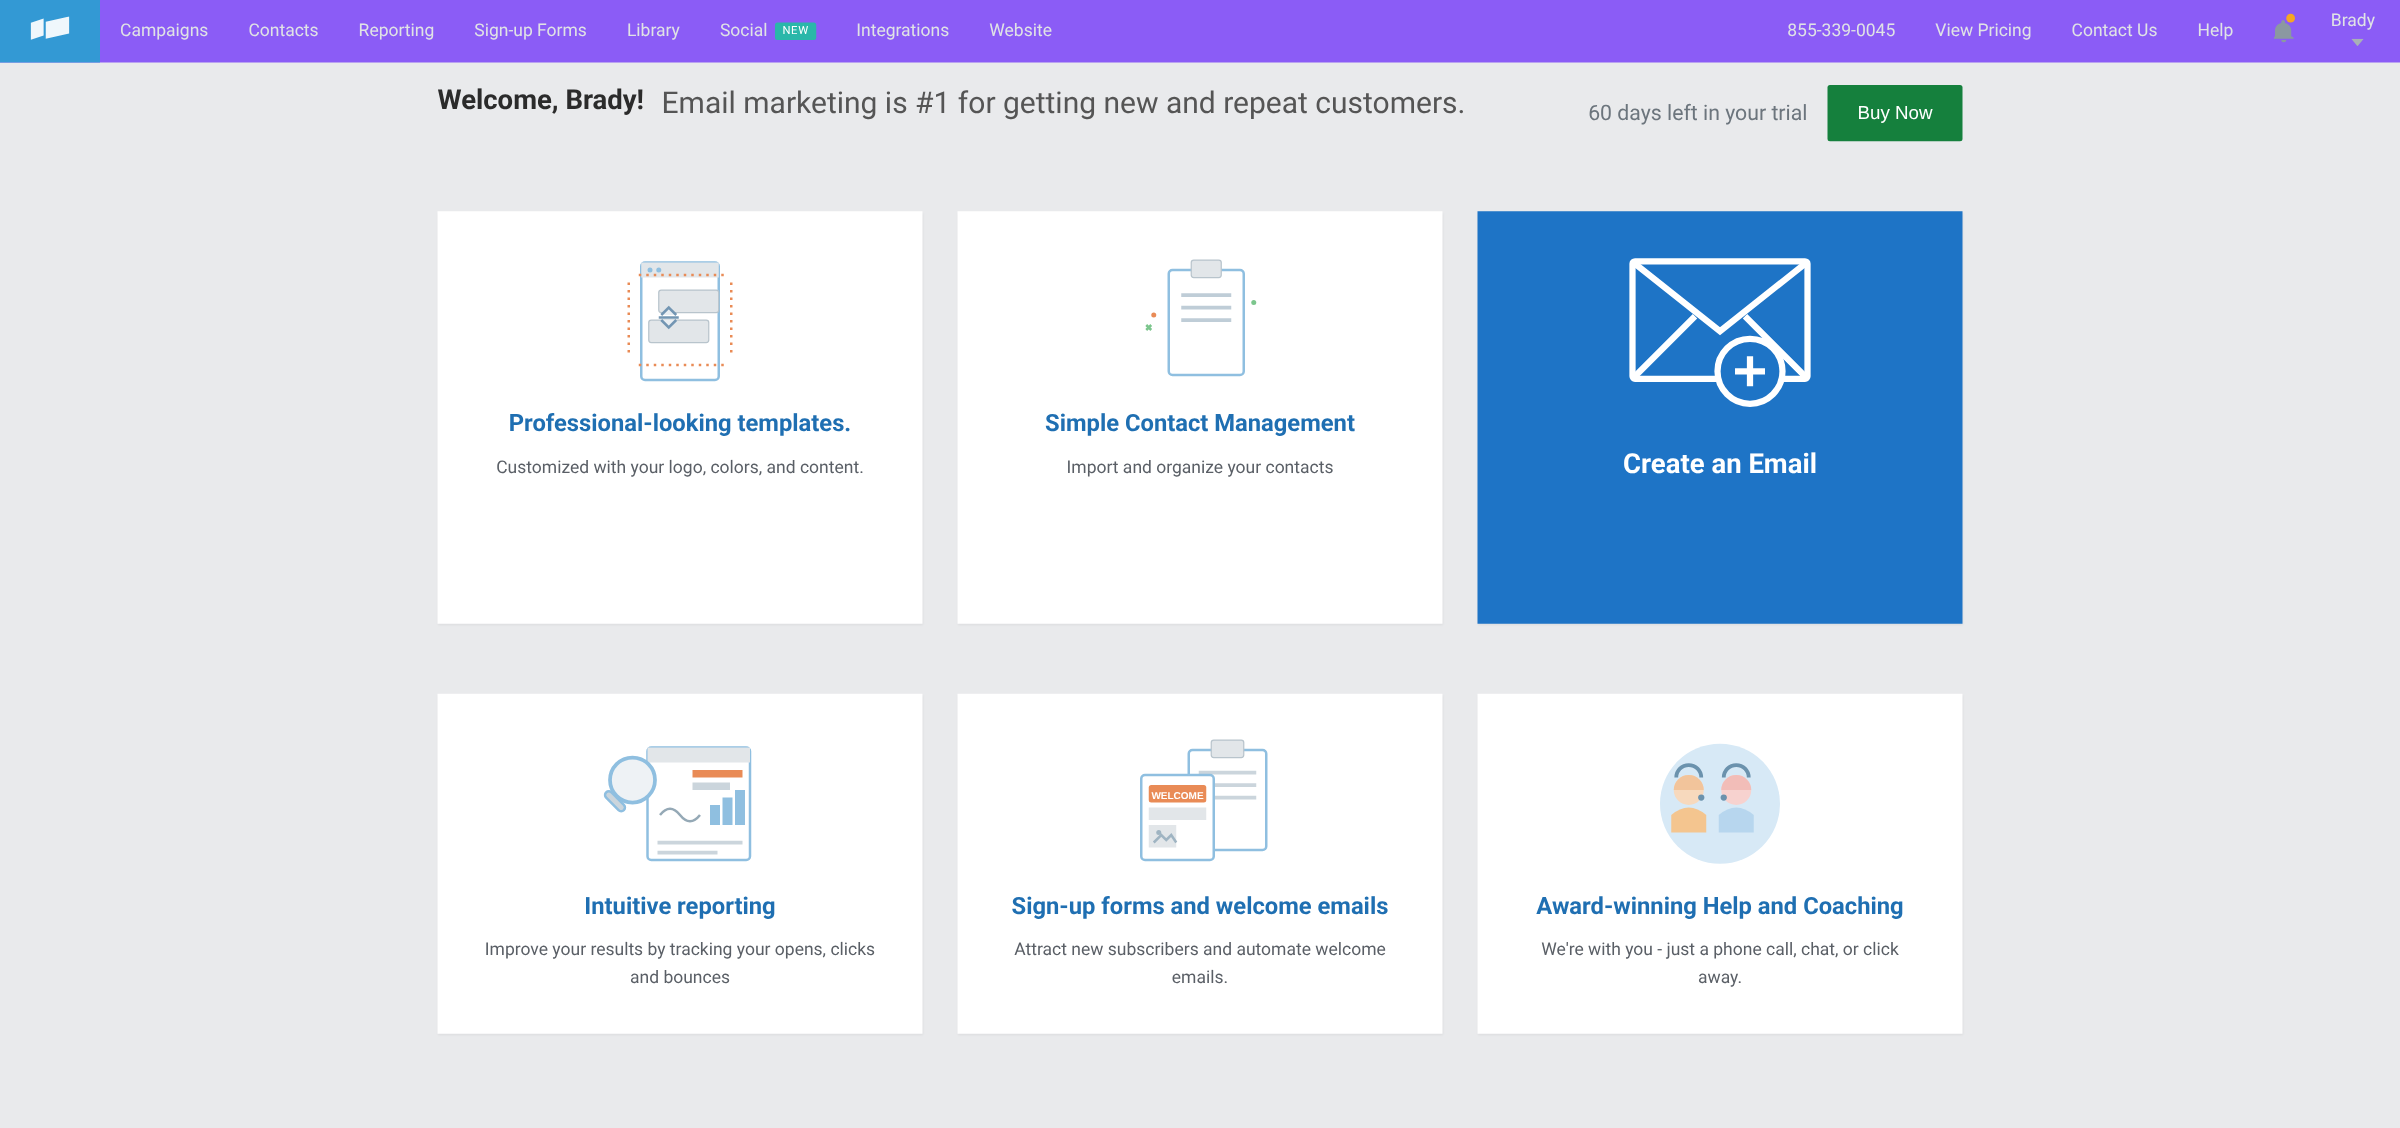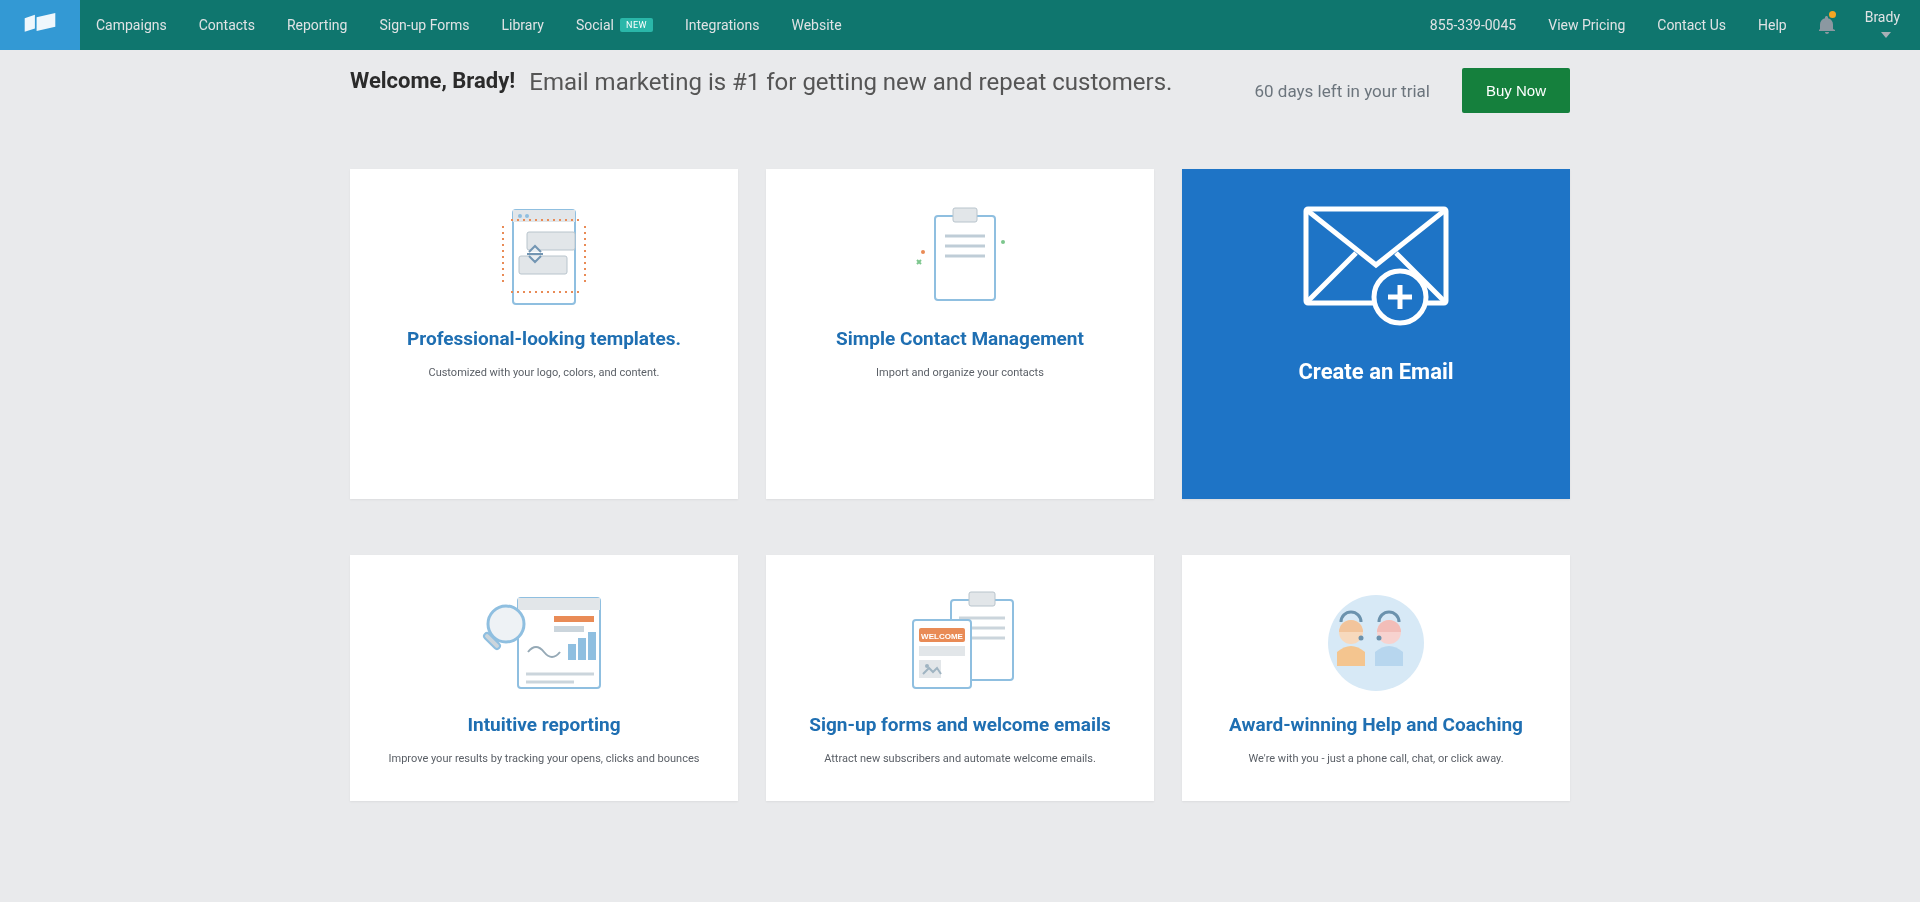--- a/index.html
+++ b/index.html
@@ -7,21 +7,21 @@
   body {
     font-family: -apple-system, BlinkMacSystemFont, "Segoe UI", Roboto, "Helvetica Neue", Arial, sans-serif;
     background: #e9eaec;
     color: #3a3a3a;
     overflow-y: scroll;
   }
   
   .topnav {
     display: flex;
     align-items: stretch;
-    background: #0f766e;
+    background: #8b5cf6;
     height: 50px;
     font-size: 14px;
     color: #e0e3e5;
   }
   .logo-box {
     width: 80px;
     background: #3399d4;
     display: flex;
     align-items: center;
     justify-content: center;
@@ -87,21 +87,21 @@
     margin-right: 14px;
   }
   .welcome-sub {
     font-size: 24px;
     color: #555;
   }
   .trial-wrap {
     margin-left: auto;
     display: flex;
     align-items: center;
-    gap: 32px;
+    gap: 16px;
   }
   .trial-text {
     color: #6c757d;
     font-size: 17px;
   }
   .buy-btn {
     background: #15803d;
     color: #fff;
     font-size: 15px;
     padding: 14px 24px;
@@ -132,21 +132,21 @@
     margin-bottom: 10px;
   }
   .card-title {
     color: #1f6fb2;
     font-size: 19px;
     font-weight: 700;
     margin-bottom: 14px;
   }
   .card-desc {
     color: #5a5f66;
-    font-size: 11px;
+    font-size: 14px;
     line-height: 1.55;
     max-width: 320px;
     margin: 0 auto;
   }
 
   
   .card.primary {
     background: #1e74c6;
     display: flex;
     flex-direction: column;

